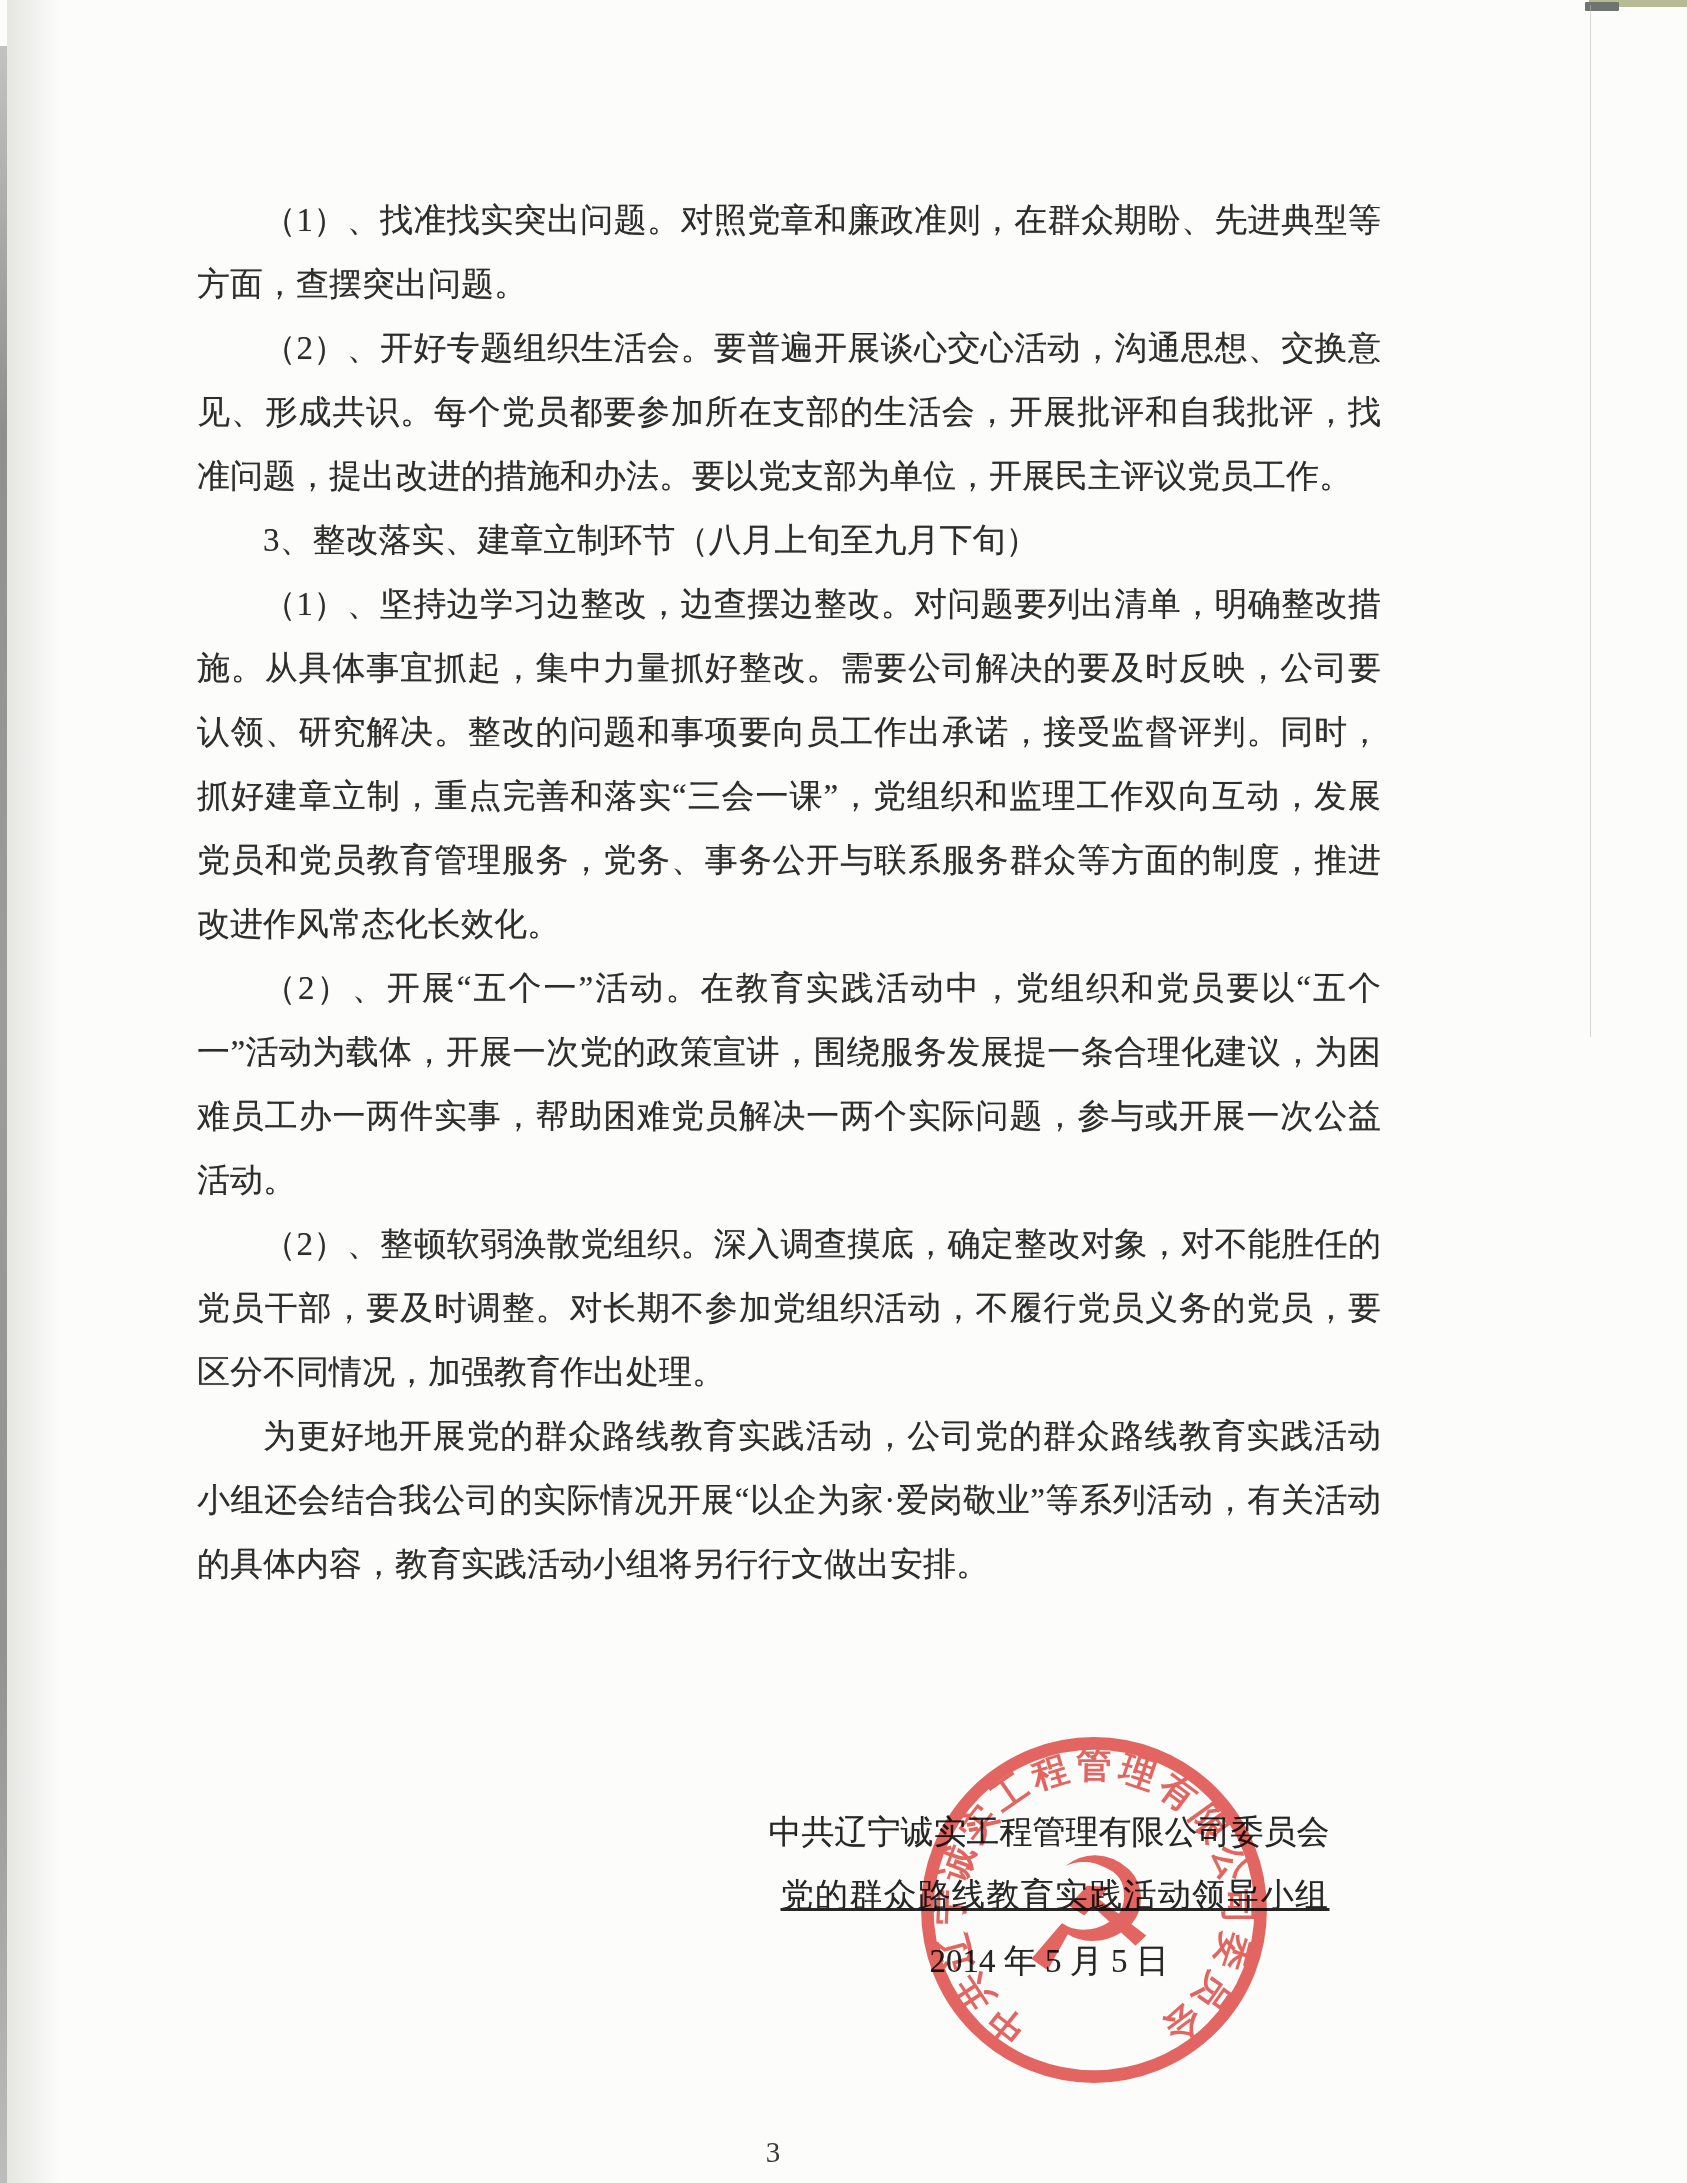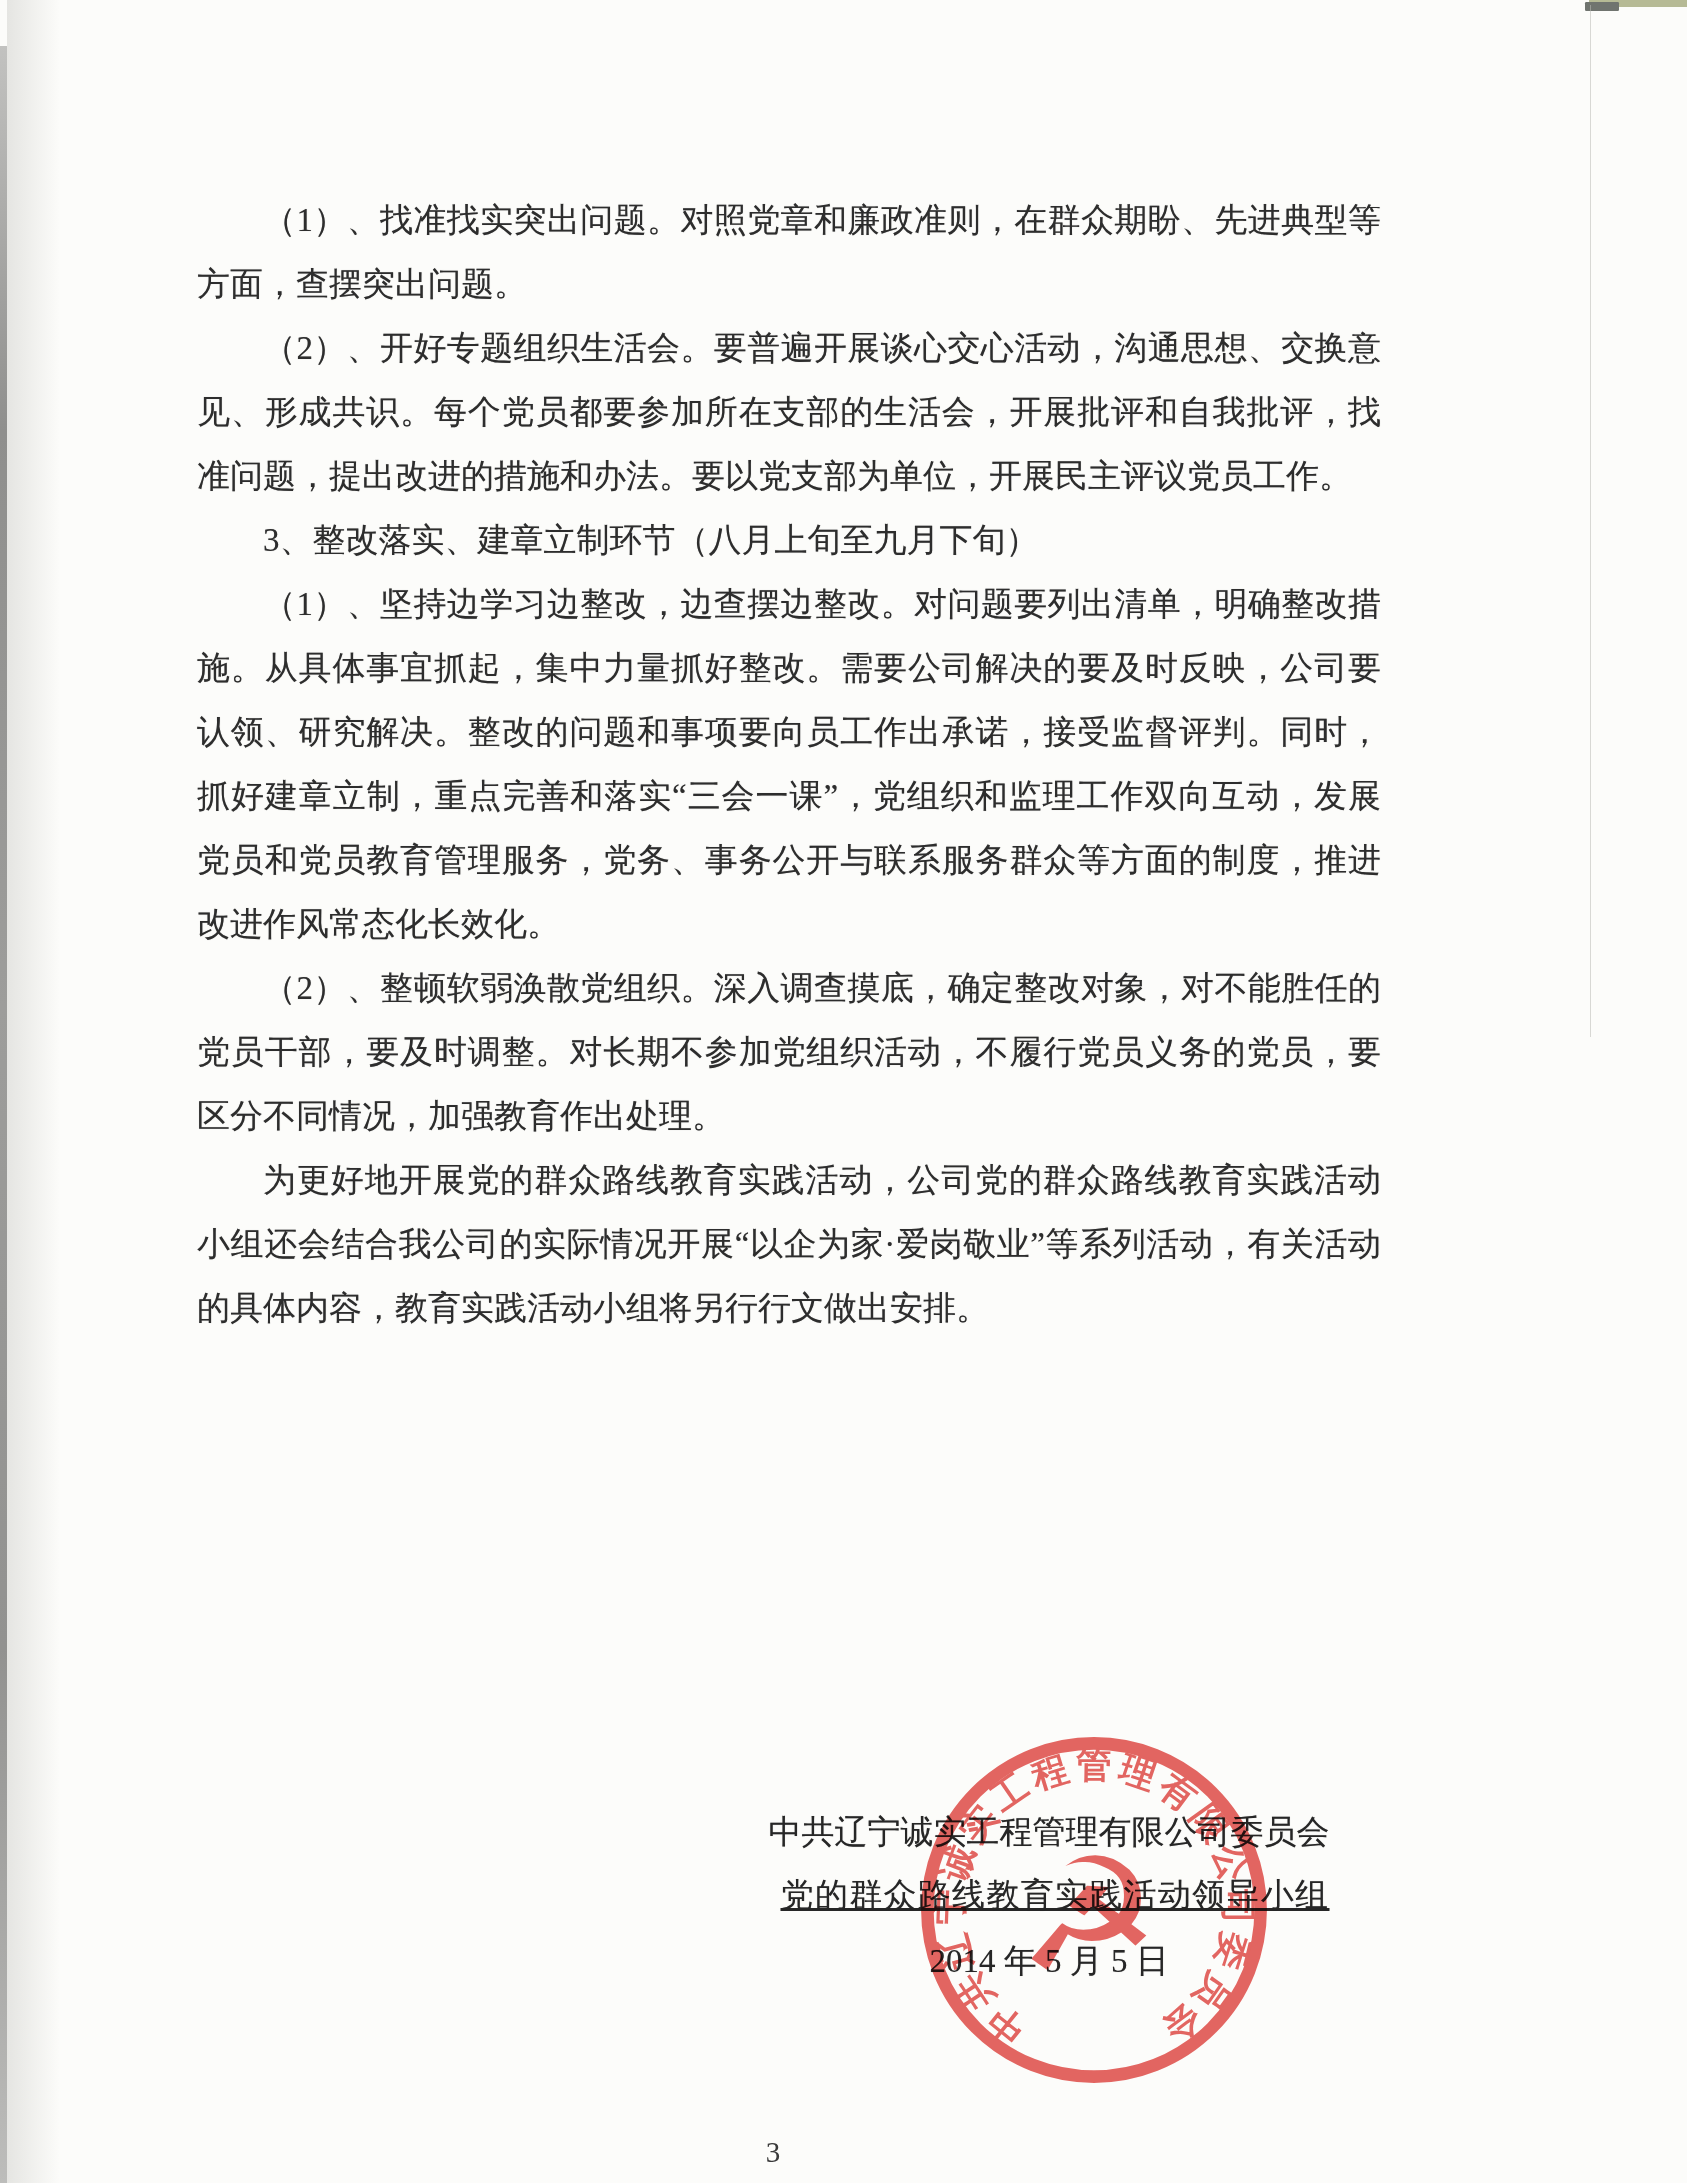--- a/index.html
+++ b/index.html
@@ -74,20 +74,21 @@
   <div class="left-shadow"></div>
   <div class="top-right-band"></div>
   <div class="top-right-mark"></div>
   <div class="right-line"></div>
 
   <div class="body-text">
     <p>（1）、找准找实突出问题。对照党章和廉政准则，在群众期盼、先进典型等方面，查摆突出问题。</p>
     <p>（2）、开好专题组织生活会。要普遍开展谈心交心活动，沟通思想、交换意见、形成共识。每个党员都要参加所在支部的生活会，开展批评和自我批评，找准问题，提出改进的措施和办法。要以党支部为单位，开展民主评议党员工作。</p>
     <p>3、整改落实、建章立制环节（八月上旬至九月下旬）</p>
     <p>（1）、坚持边学习边整改，边查摆边整改。对问题要列出清单，明确整改措施。从具体事宜抓起，集中力量抓好整改。需要公司解决的要及时反映，公司要认领、研究解决。整改的问题和事项要向员工作出承诺，接受监督评判。同时，抓好建章立制，重点完善和落实“三会一课”，党组织和监理工作双向互动，发展党员和党员教育管理服务，党务、事务公开与联系服务群众等方面的制度，推进改进作风常态化长效化。</p>
+    <p>（2）、开展“五个一”活动。在教育实践活动中，党组织和党员要以“五个一”活动为载体，开展一次党的政策宣讲，围绕服务发展提一条合理化建议，为困难员工办一两件实事，帮助困难党员解决一两个实际问题，参与或开展一次公益活动。</p>
     <p>（2）、整顿软弱涣散党组织。深入调查摸底，确定整改对象，对不能胜任的党员干部，要及时调整。对长期不参加党组织活动，不履行党员义务的党员，要区分不同情况，加强教育作出处理。</p>
     <p>为更好地开展党的群众路线教育实践活动，公司党的群众路线教育实践活动小组还会结合我公司的实际情况开展“以企为家·爱岗敬业”等系列活动，有关活动的具体内容，教育实践活动小组将另行行文做出安排。</p>
   </div>
 
   <div class="sig sig-line1">中共辽宁诚实工程管理有限公司委员会</div>
   <div class="sig sig-line2">党的群众路线教育实践活动领导小组</div>
   <div class="sig sig-date">2014 年 5 月 5 日</div>
 
   <svg class="stamp" viewBox="0 0 620 620" xmlns="http://www.w3.org/2000/svg">
     <circle cx="310" cy="310" r="252" fill="none" stroke="#e2514d" stroke-width="19"></circle>

